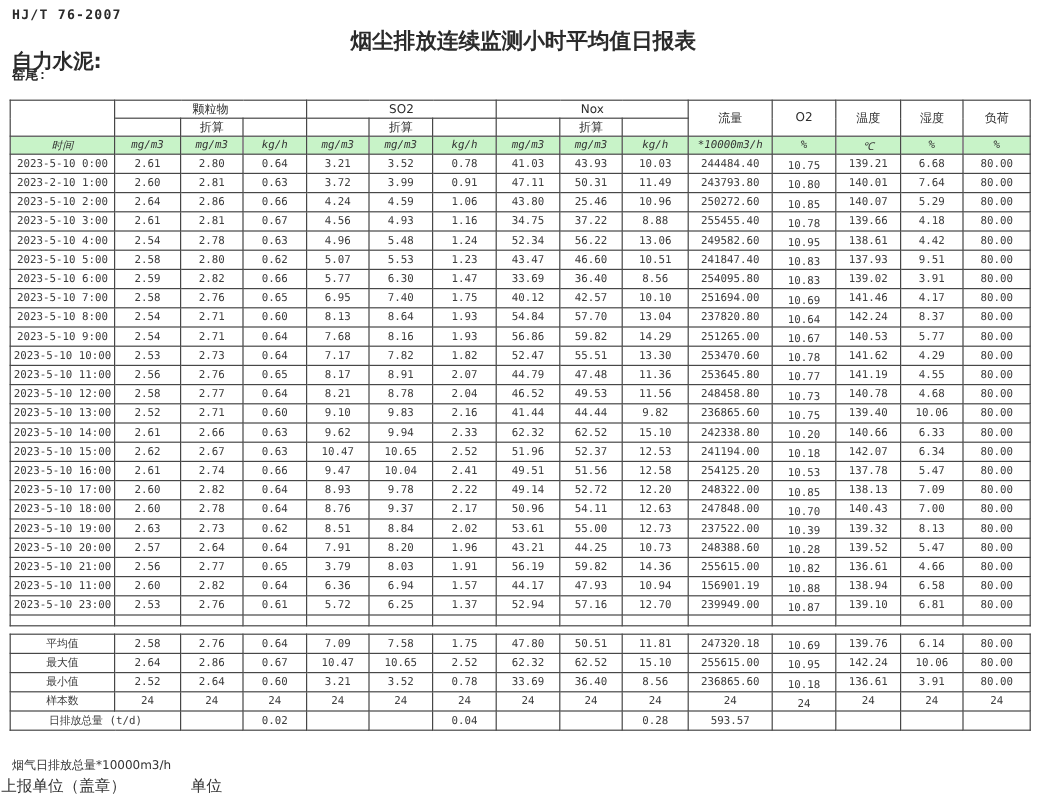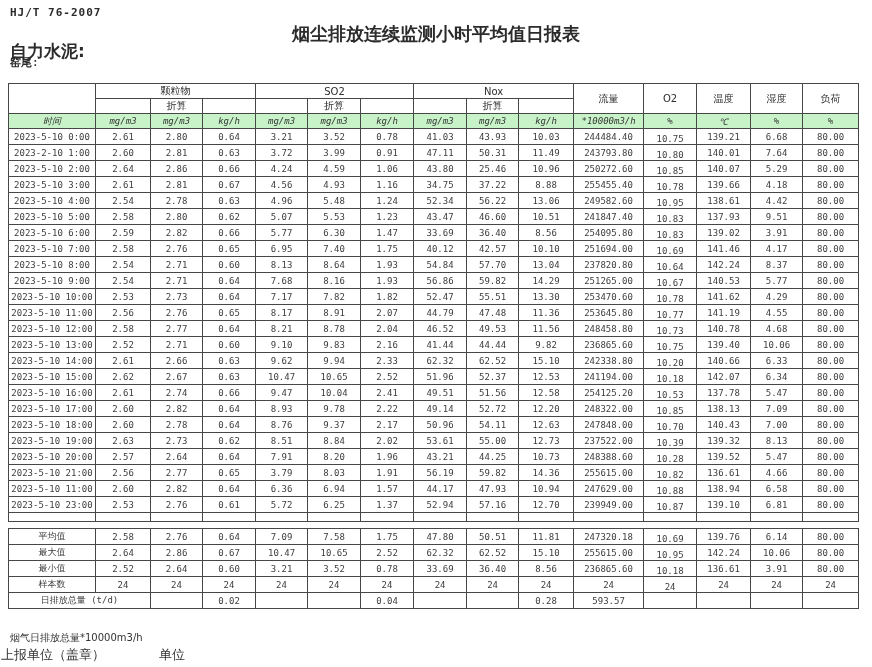--- a/index.html
+++ b/index.html
@@ -482,21 +482,21 @@
           <td class="time-cell">2023-5-10 11:00</td>
           <td class="num-cell">2.60</td>
           <td class="num-cell">2.82</td>
           <td class="num-cell">0.64</td>
           <td class="num-cell">6.36</td>
           <td class="num-cell">6.94</td>
           <td class="num-cell">1.57</td>
           <td class="num-cell">44.17</td>
           <td class="num-cell">47.93</td>
           <td class="num-cell">10.94</td>
-          <td class="num-cell">247629.00</td>
+          <td class="num-cell">156901.19</td>
           <td class="num-cell o2-cell">10.88</td>
           <td class="num-cell">138.94</td>
           <td class="num-cell">6.58</td>
           <td class="num-cell">80.00</td>
         </tr>
         <tr>
           <td class="time-cell">2023-5-10 23:00</td>
           <td class="num-cell">2.53</td>
           <td class="num-cell">2.76</td>
           <td class="num-cell">0.61</td>

